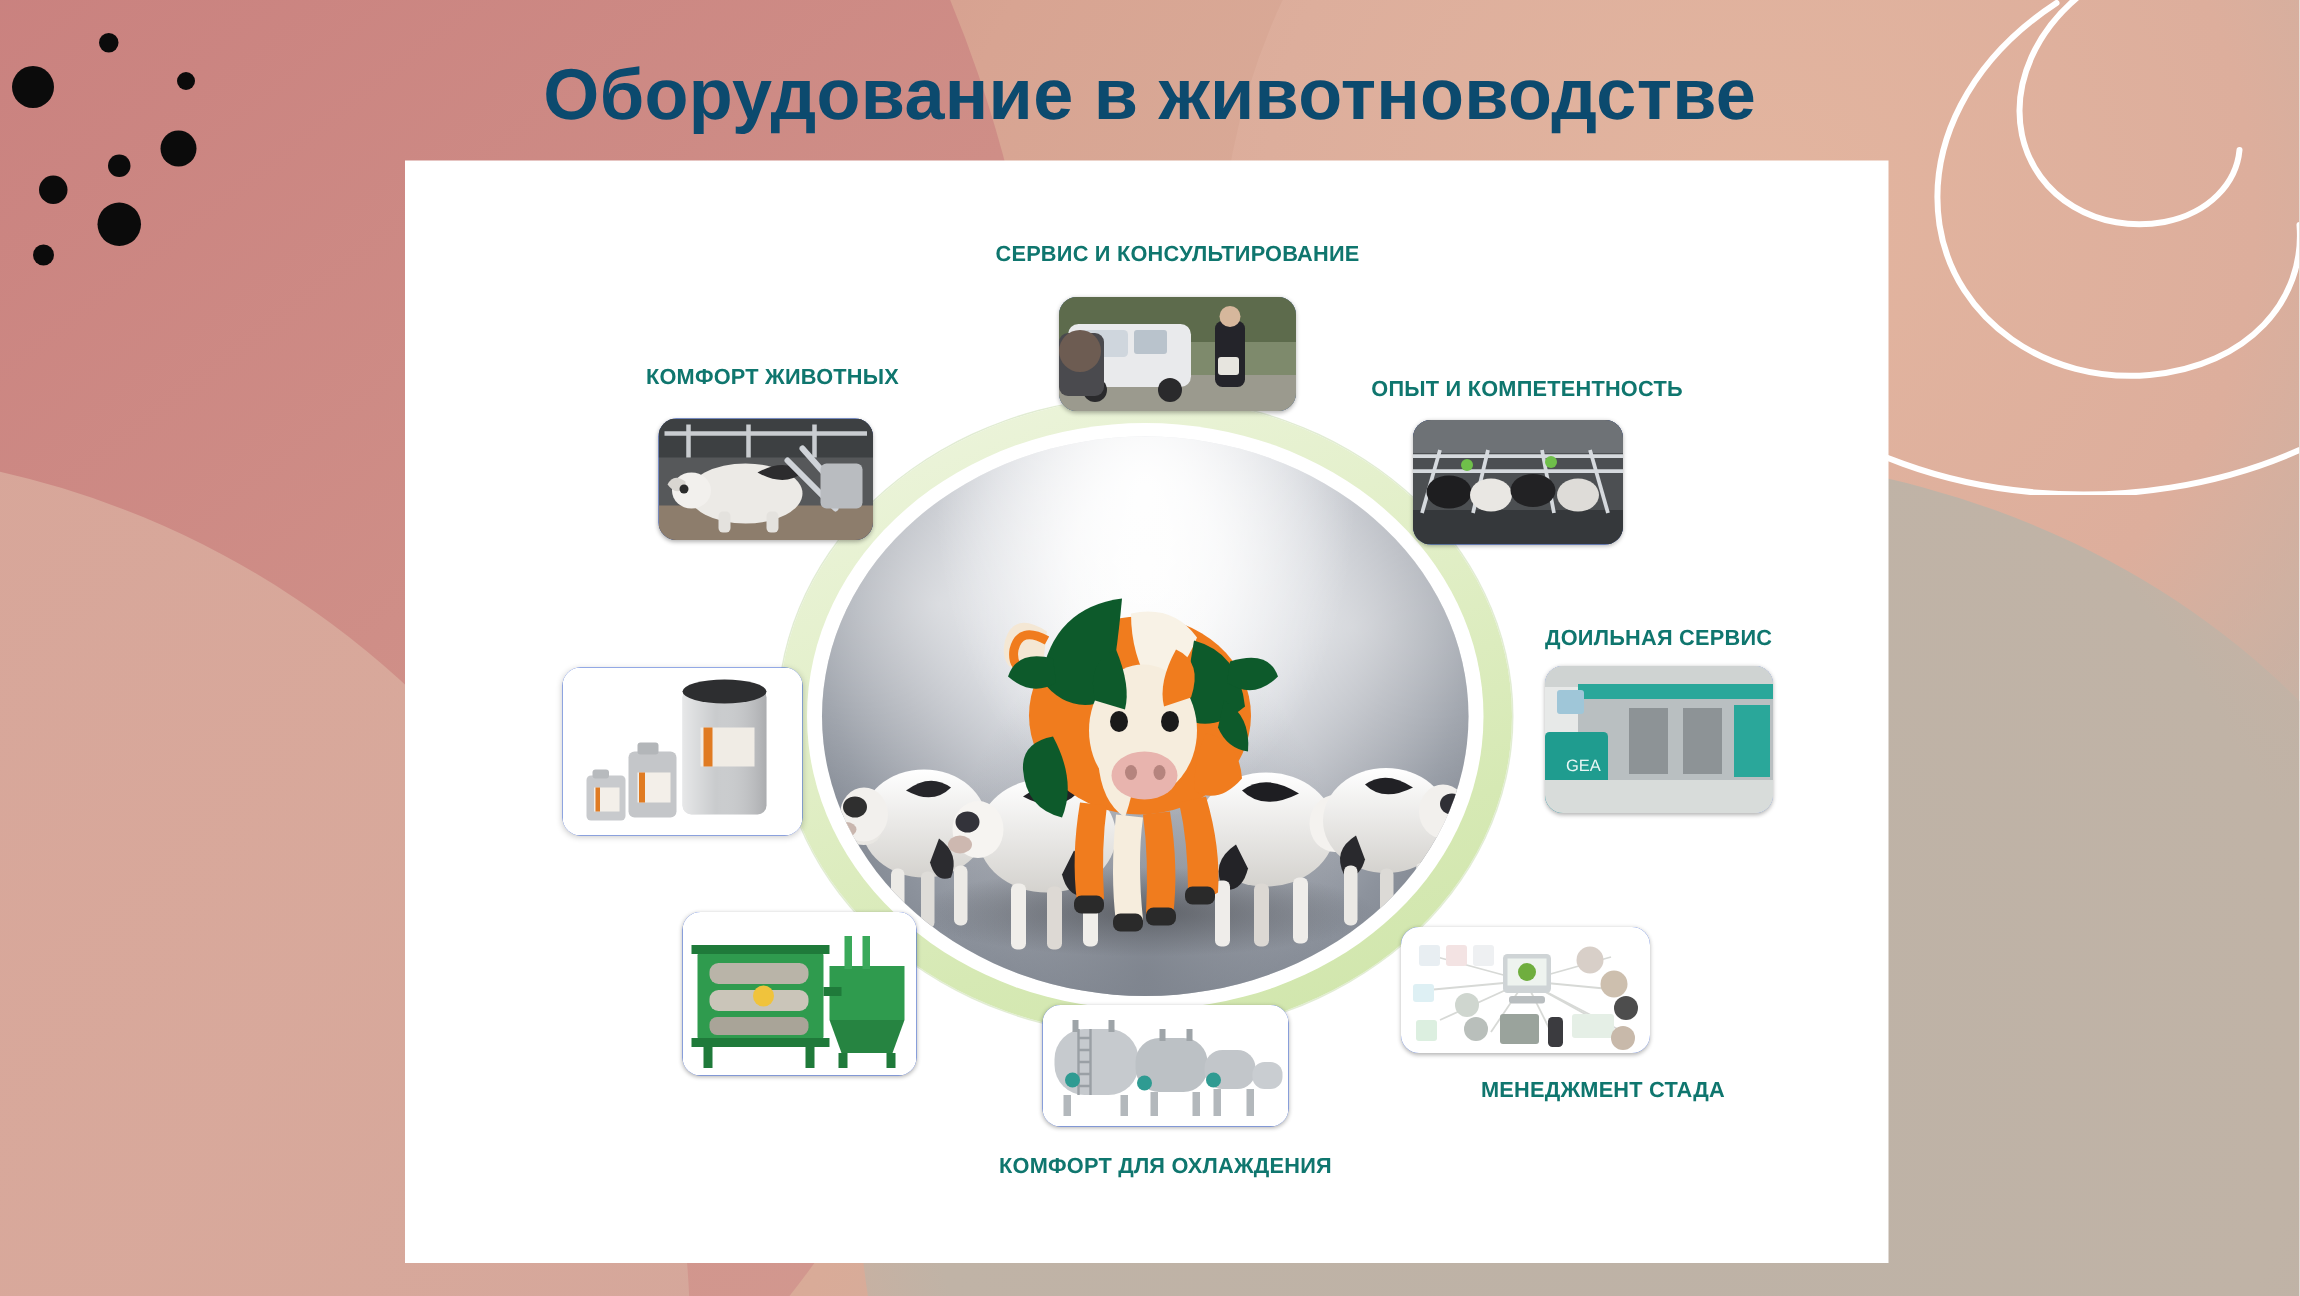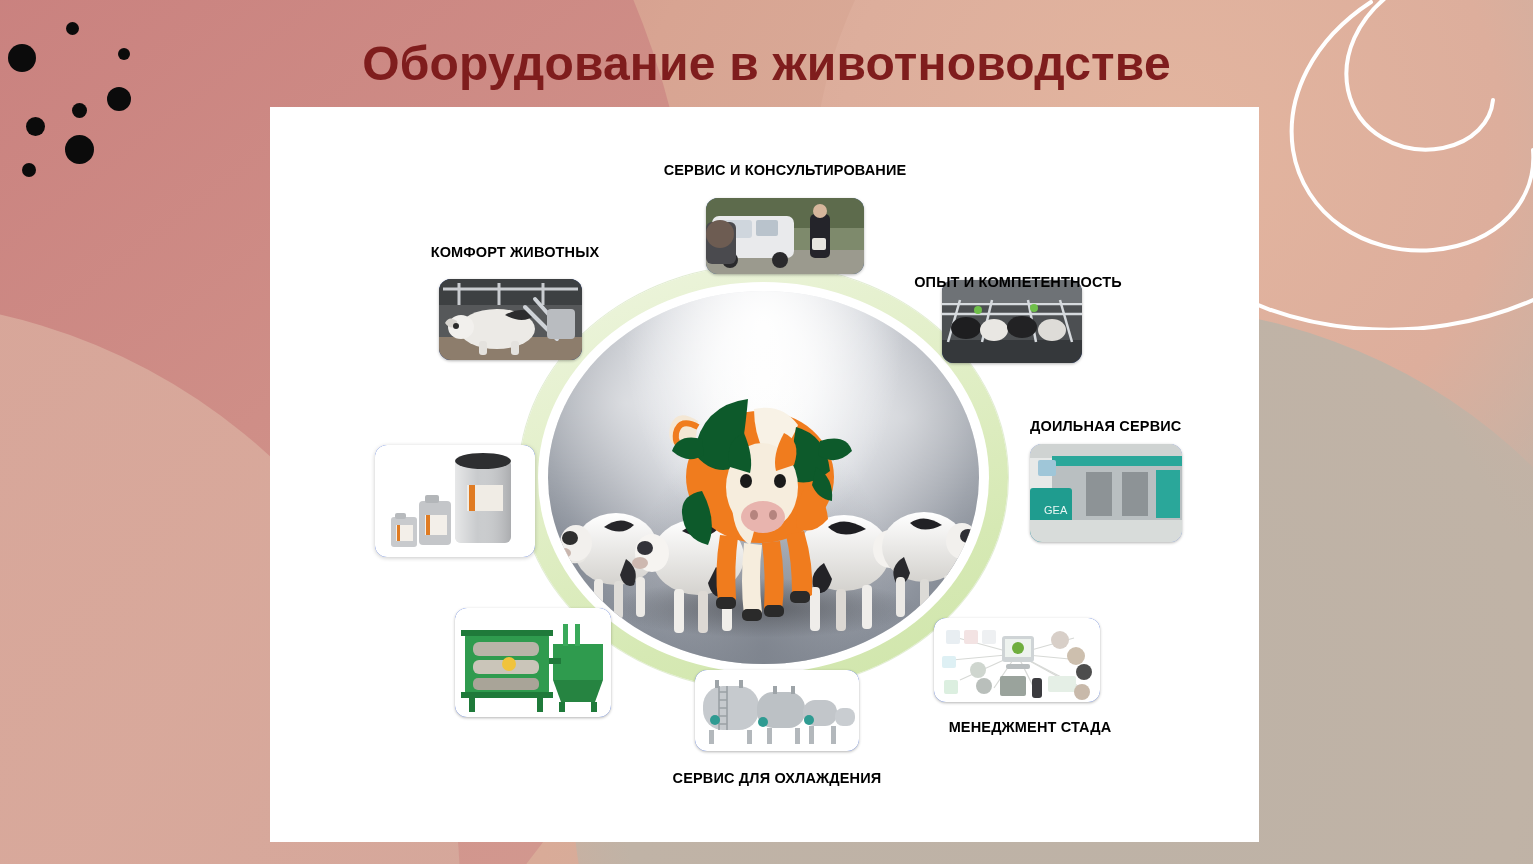--- a/index.html
+++ b/index.html
@@ -83,21 +83,21 @@
   .dot { position: absolute; border-radius: 50%; background: #0b0b0b; }
 
   
   .title {
     position: absolute;
     left: 0; right: 0;
     top: 36px;
     text-align: center;
     font-size: 48px;
     font-weight: bold;
-    color: #7f1d1d;
+    color: #0c4a6e;
     letter-spacing: .2px;
     white-space: nowrap;
   }
 
   
   .frame {
     position: absolute;
     left: 270px;
     top: 107px;
     width: 989px;
@@ -170,21 +170,21 @@
     background: #1d4ed8;
     box-shadow: 0 1px 3px rgba(0,0,0,.30);
   }
   .thumb svg { display: block; width: 100%; height: 100%; }
 
   
   .label {
     position: absolute;
     font-size: 14.5px;
     font-weight: bold;
-    color: #000000;
+    color: #0f766e;
     letter-spacing: .15px;
     line-height: 1.32;
     white-space: pre-line;
     text-align: center;
   }
 </style>
 </head>
 <body>
 
 <div id="slide">
@@ -526,25 +526,25 @@
               <rect x="136" y="94" width="6" height="10"></rect>
           </g>
           <circle cx="54" cy="56" r="7" fill="#f0c33c"></circle>
         </svg>
       </div>
 
       <div class="label" style="left:330px; top:54px; width:370px;">СЕРВИС И КОНСУЛЬТИРОВАНИЕ</div>
 
       <div class="label" style="left:110px; top:136px; width:270px;">КОМФОРТ ЖИВОТНЫХ</div>
 
-      <div class="label" style="left:608px; top:144px; width:280px;margin-top:22px;">ОПЫТ И КОМПЕТЕНТНОСТЬ</div>
+      <div class="label" style="left:608px; top:144px; width:280px;">ОПЫТ И КОМПЕТЕНТНОСТЬ</div>
 
 
       <div class="label" style="left:760px; top:310px; width:230px; text-align:left;">ДОИЛЬНАЯ СЕРВИС</div>
 
-      <div class="label" style="left:640px; top:611px; width:240px;">МЕНЕДЖМЕНТ СТАДА</div>
-
-      <div class="label" style="left:362px; top:662px; width:290px;">СЕРВИС ДЛЯ ОХЛАЖДЕНИЯ</div>
+      <div class="label" style="left:640px; top:611px; width:240px;text-align:right;">МЕНЕДЖМЕНТ СТАДА</div>
+
+      <div class="label" style="left:362px; top:662px; width:290px;">КОМФОРТ ДЛЯ ОХЛАЖДЕНИЯ</div>
 
 
     </div>
   </div>
 </div>
 
 </body></html>

